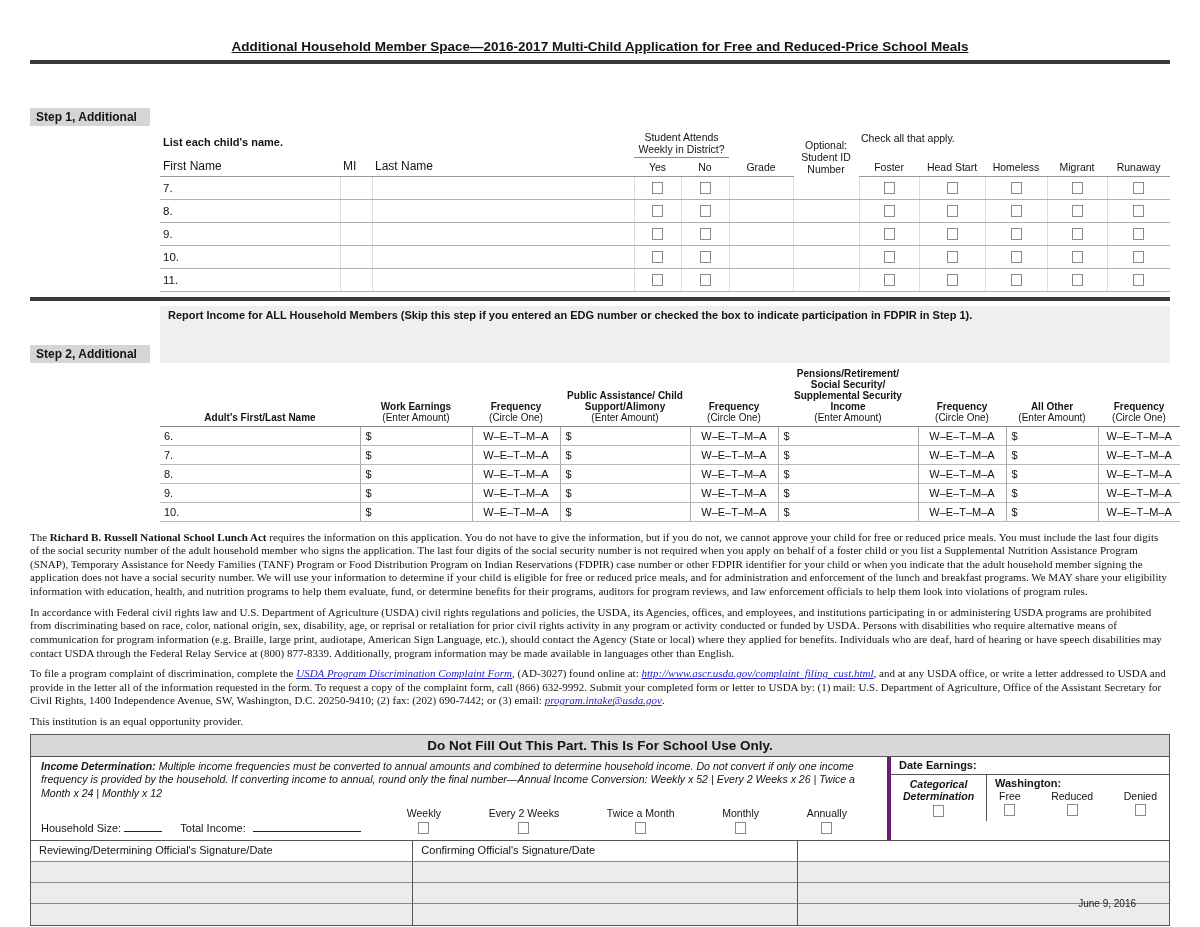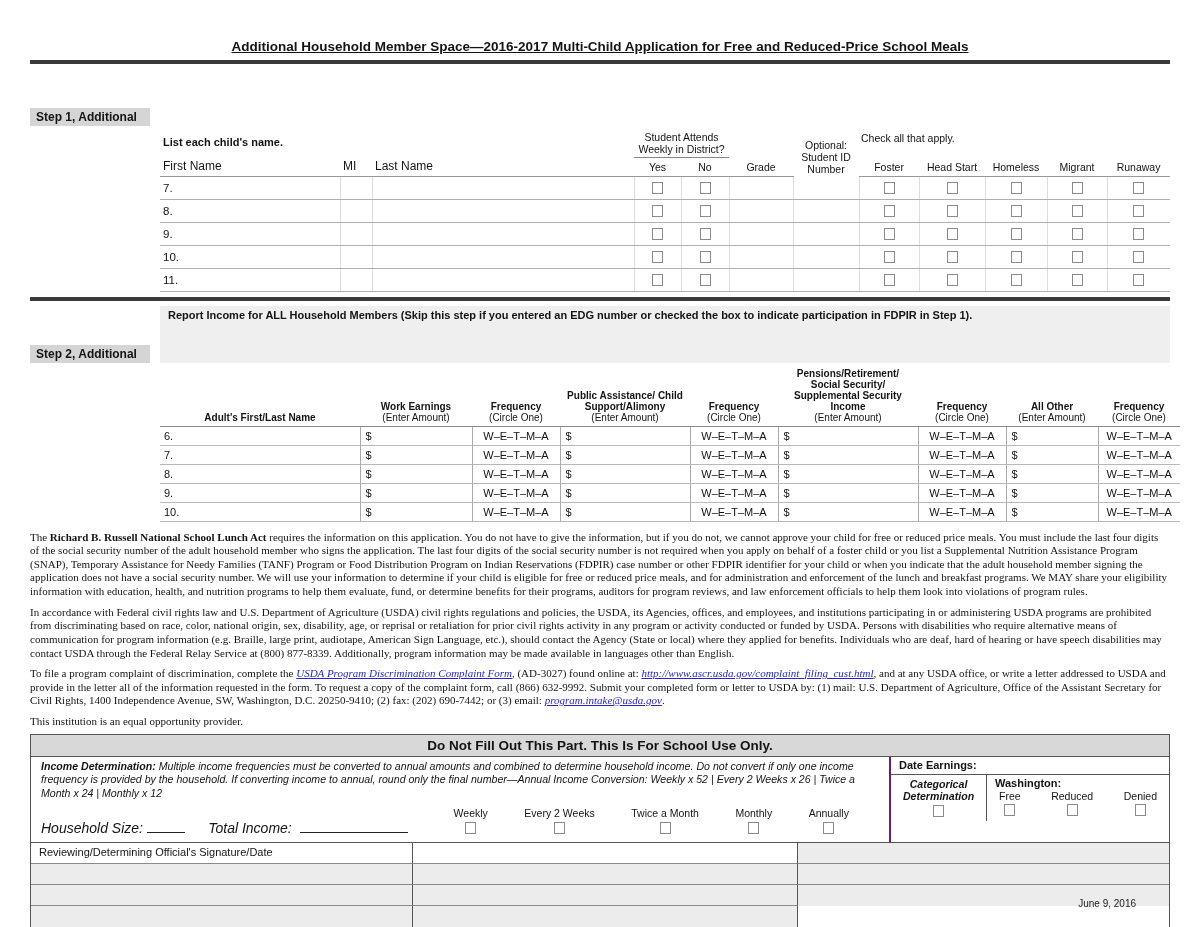--- a/index.html
+++ b/index.html
@@ -75,25 +75,25 @@
   .legal .last { margin-bottom:5px; }
   a.link { color:#2626cc; font-style:italic; text-decoration:underline; cursor:pointer; }
 
   
   .box { border:1.5px solid #555; }
   .box-header {
     background:#d8d8d8; text-align:center; font-weight:bold; font-size:13.5px;
     padding:3px 0; border-bottom:1.5px solid #555;
   }
   .box-mid { display:flex; }
-  .box-left { flex:1; border-right:2px solid #701a75; padding:3px 10px 6px 10px; }
+  .box-left { flex:1; border-right:4px solid #701a75; padding:3px 10px 6px 10px; }
   .inc-det { font-style:italic; font-size:10.6px; line-height:1.3; }
   .inc-det b { font-weight:bold; }
   .hh-row { display:flex; margin-top:6px; }
-  .hh-labels { font-size:14px; white-space:nowrap; padding-top:13px;font-style:italic; }
+  .hh-labels { font-size:11px; white-space:nowrap; padding-top:13px; }
   .blank { display:inline-block; border-bottom:1px solid #222; height:12px; vertical-align:baseline; }
   .blank.sm { width:38px; }
   .blank.lg { width:108px; margin-left:4px; }
   .freqs { flex:1; display:flex; justify-content:space-between; padding:0 30px 0 46px; }
   .fqcol { text-align:center; font-size:10.5px; }
   .fqcol .cb { margin-top:3px; }
 
   .box-right { width:278px; flex:none; font-size:11px; }
   .date-received { font-weight:bold; padding:2px 8px 3px 8px; border-bottom:1px solid #555; }
   .cat-elig { display:flex; }
@@ -386,20 +386,21 @@
               <div class="eopt"><div>Reduced</div><span class="cb"></span></div>
               <div class="eopt"><div>Denied</div><span class="cb"></span></div>
             </div>
           </div>
         </div>
       </div>
     </div>
 
     <div class="sig">
       <div class="hed">Reviewing/Determining Official's Signature/Date</div>
+      <div class="hed">Confirming Official's Signature/Date</div>
       <div class="hed"></div>
 
       <div class="row"></div>
       <div class="row"></div>
       <div class="row"></div>
 
       <div class="row"></div>
       <div class="row"></div>
       <div class="row"></div>
 

